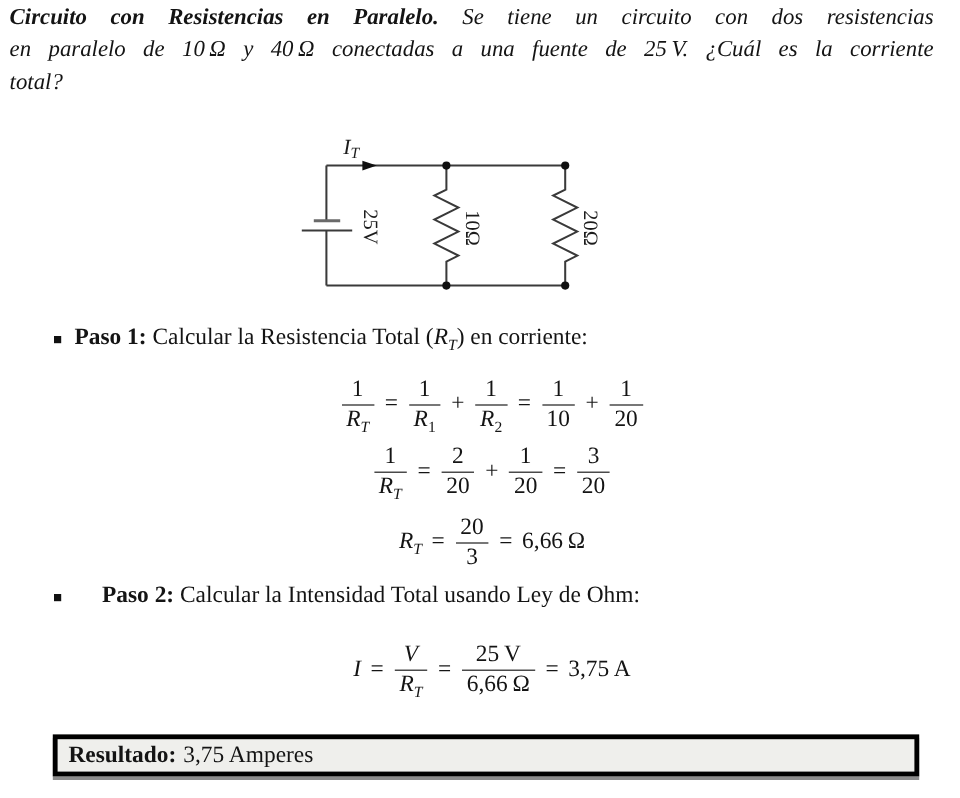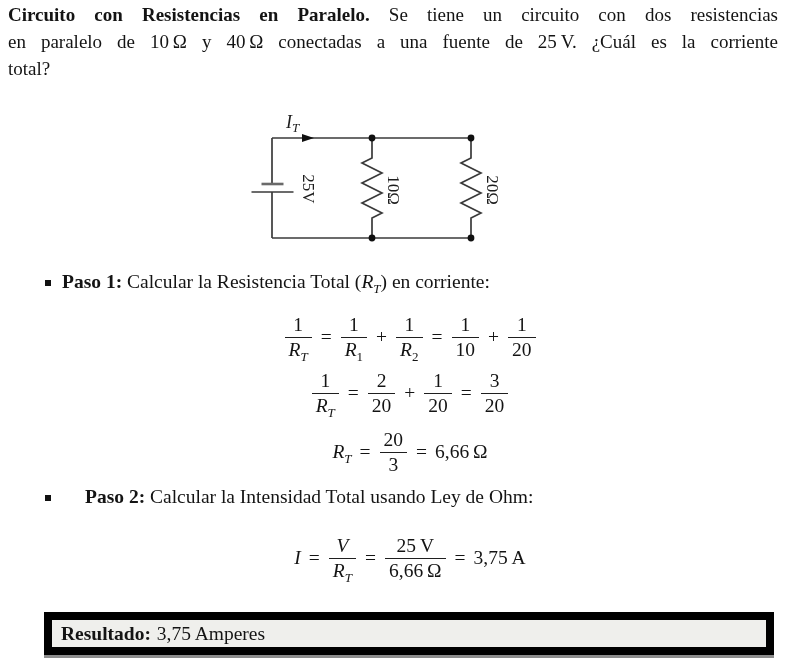--- a/index.html
+++ b/index.html
@@ -4,21 +4,21 @@
 <style>
   html,body{margin:0;padding:0;}
   body{
     width:800px;height:665px;background:#ffffff;color:#141414;
     font-family:"Liberation Serif","DejaVu Serif",serif;
     position:relative;overflow:hidden;
   }
   .page{position:absolute;inset:0;}
 
   
-  .para{position:absolute;left:8px;top:1px;width:770px;font-size:19px;line-height:27px;}
+  .para{position:absolute;left:8px;top:1px;width:770px;font-size:19px;line-height:27px;font-style:italic;}
   .jline{text-align:justify;text-align-last:justify;}
   .para b{font-weight:bold;}
 
   
   .circuit{position:absolute;left:240px;top:103px;}
   .circuit path, .circuit line{stroke:#3a3a3a;stroke-width:1.7;fill:none;}
   .circuit .plate-short{stroke:#6a6a6a;stroke-width:2.6;}
   .circuit .dot{fill:#101010;stroke:none;}
   .circuit .arrowhead{fill:#101010;stroke:none;}
   .circuit text{fill:#1c1c1c;font-family:"Liberation Serif","DejaVu Serif",serif;}
@@ -44,21 +44,21 @@
   sub.sb{font-size:13px;line-height:0;font-style:normal;}
   sub.sb.it{font-style:italic;}
   .frac{display:inline-flex;flex-direction:column;align-items:stretch;
         text-align:center;margin:0 1px;}
   .frac .num,.frac .den{padding:1px 4px;line-height:1.12;}
   .frac .den{border-top:1.5px solid #1f1f1f;}
   .frac .run{display:inline;}
 
   
   .result{position:absolute;left:44px;top:612px;width:705px;height:27px;
-          background:#efefec;border:8px solid #000000;box-shadow:0 3px 0 #8c8c8c;
+          background:#efefec;border:4px solid #000000;box-shadow:0 3px 0 #8c8c8c;
           font-size:19.5px;line-height:27px;padding-left:9px;white-space:nowrap;}
   .result b{font-weight:bold;}
   .result .val{margin-left:0.3em;}
 </style>
 </head>
 <body>
 
 <div class="page">
 
   <div class="para">

